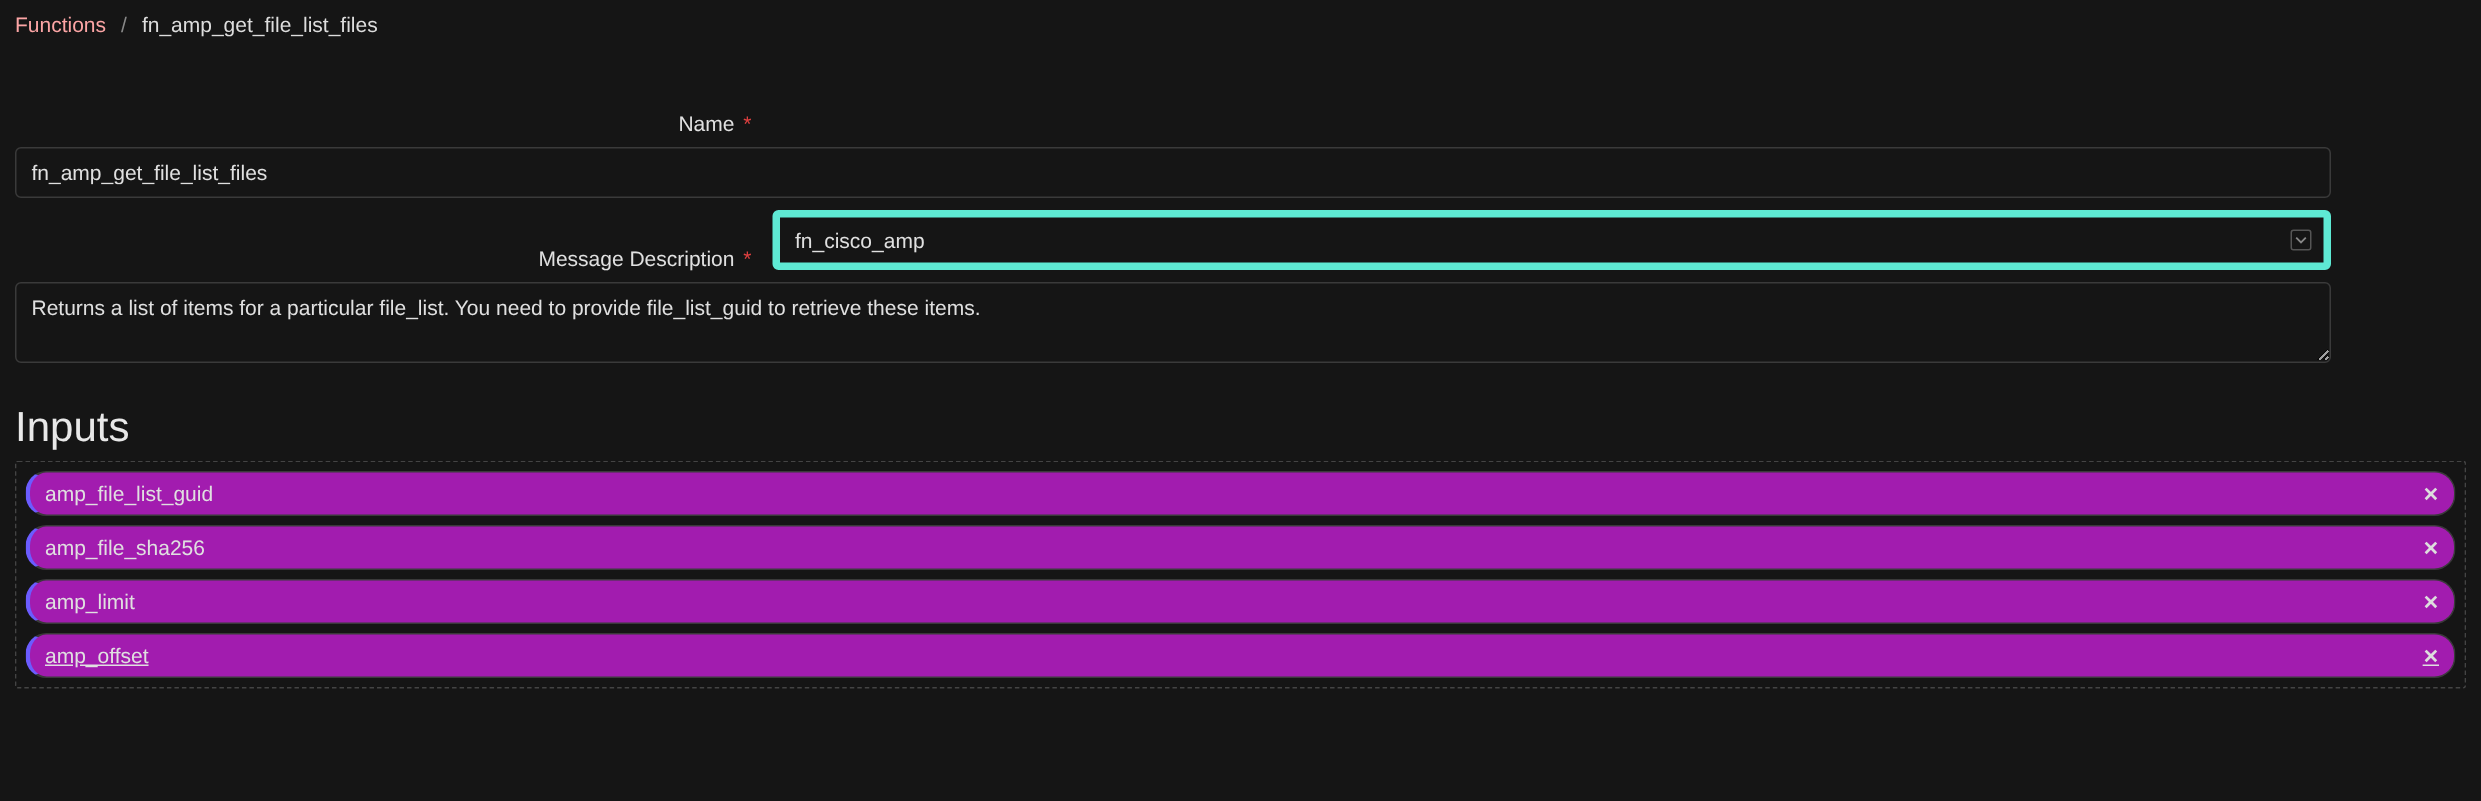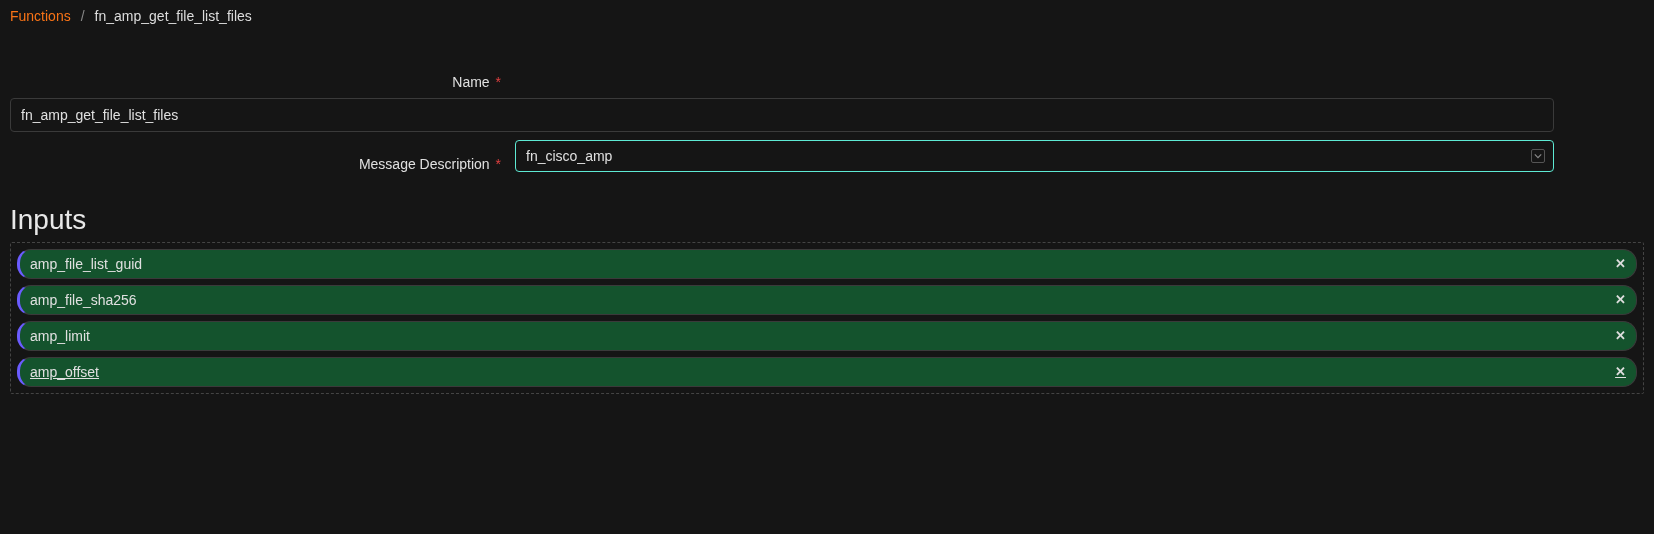--- a/index.html
+++ b/index.html
@@ -16,21 +16,21 @@
     font-size: 14px;
     overflow: hidden;
   }
   .breadcrumb {
     padding: 8px 10px;
     display: flex;
     align-items: center;
     gap: 10px;
   }
   .breadcrumb a {
-    color: #f97316;
+    color: #fca5a5;
     text-decoration: none;
     text-align: right;
   }
   .breadcrumb .sep {
     color: #888;
   }
   .breadcrumb .current {
     color: #ddd;
   }
   .form {
@@ -82,21 +82,21 @@
     background: #151515;
     border: 1px solid #3a3a3a;
     border-radius: 4px;
     padding: 8px 10px;
     color: #e0e0e0;
     font-family: inherit;
     font-size: 14px;
     outline: none;
   }
   .field-col .select {
-    border: 1px solid #5eead4;
+    border: 5px solid #5eead4;
     display: flex;
     align-items: center;
     justify-content: space-between;
     cursor: pointer;
     padding: 7px 8px 7px 10px;
   }
   .select .caret {
     width: 14px;
     height: 14px;
     border: 1px solid #555;
@@ -122,23 +122,23 @@
     color: #e8e8e8;
     margin-bottom: 6px;
   }
   .inputs-box {
     border: 1px dashed #444;
     border-radius: 2px;
     padding: 6px;
   }
   .input-row {
     display: flex;
-    align-items: flex-start;
+    align-items: flex-end;
     justify-content: space-between;
-    background: #14532d;
+    background: #a21caf;
     border: 1px solid #3a3a3a;
     border-left: 3px solid #6b5cff;
     border-radius: 14px;
     padding: 6px 10px;
     margin-bottom: 6px;
     color: #e0e0e0;
   }
   .input-row:last-child {
     margin-bottom: 0;
     text-decoration: underline;
@@ -183,20 +183,23 @@
         <span class="caret">
           <svg viewBox="0 0 10 10">
               <path d="M1 3 L5 7 L9 3" fill="none" stroke="#888" stroke-width="1.5"></path>
             </svg>
         </span>
       </div>
     </div>
   </div>
 
   <div class="row">
+    <div class="field-col">
+      <textarea style="">Returns a list of items for a particular file_list. You need to provide file_list_guid to retrieve these items.</textarea>
+    </div>
   </div>
 
 </div>
 
 <div class="inputs-section">
   <div class="inputs-title">Inputs</div>
   <div class="inputs-box">
     <div class="input-row">
       <span>amp_file_list_guid</span>
       <span class="remove">✕</span>

